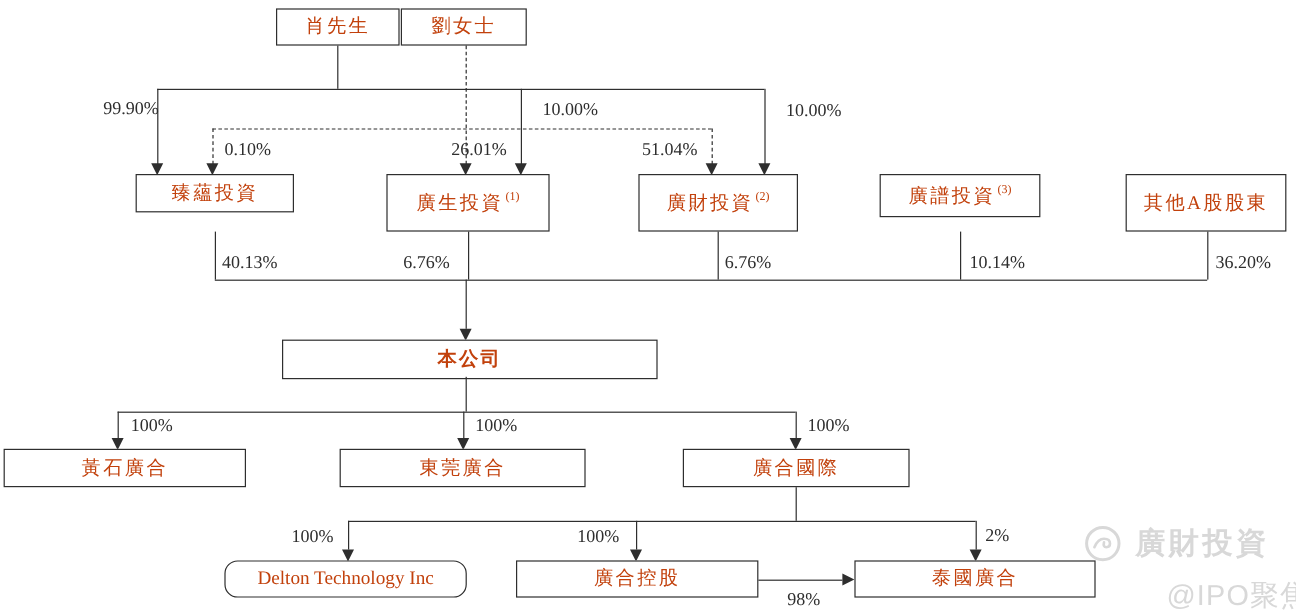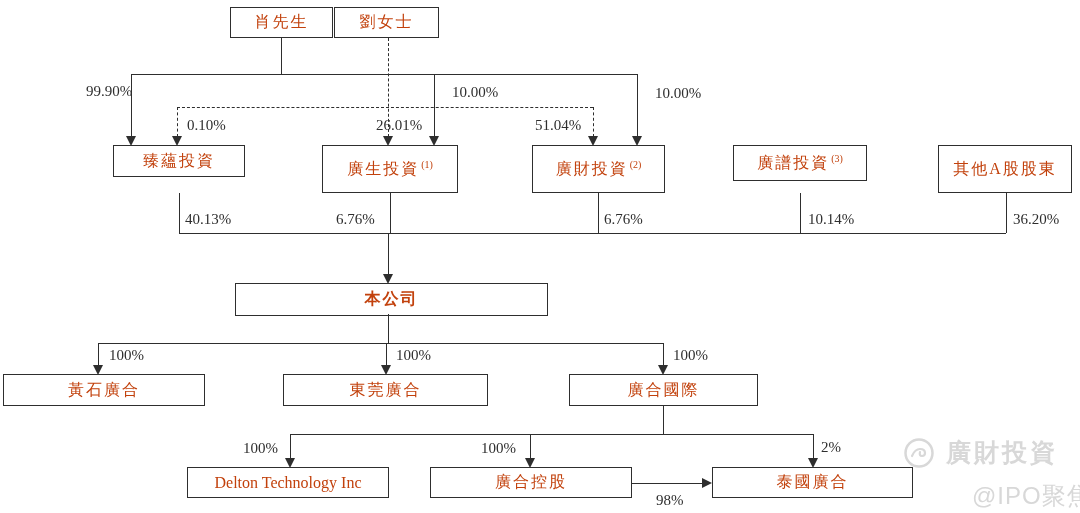--- a/index.html
+++ b/index.html
@@ -5,21 +5,21 @@
   html,body{margin:0;padding:0;background:#ffffff;}
   .canvas{
     position:relative;width:1080px;height:513px;background:#ffffff;overflow:hidden;
     font-family:"Liberation Serif","DejaVu Serif",serif;color:#2e2e2e;
   }
   .node{
     position:absolute;border:1.5px solid #2e2e2e;background:#ffffff;
     display:flex;align-items:center;justify-content:center;
     font-size:16px;letter-spacing:2px;color:#c2410c;box-sizing:border-box;
   }
-  .node.latin{letter-spacing:0;}
+  .node.latin{letter-spacing:0;border-radius:11px;}
   .node.bold{font-weight:bold;}
   .node sup{font-size:10px;letter-spacing:0;position:relative;top:-5px;margin-left:2px;}
   .hline{position:absolute;height:0;border-top:1.5px solid #2e2e2e;}
   .vline{position:absolute;width:0;border-left:1.5px solid #2e2e2e;}
   .hline.dash{border-top-style:dashed;}
   .vline.dash{border-left-style:dashed;}
   .arr-d{position:absolute;width:0;height:0;
     border-left:5px solid transparent;border-right:5px solid transparent;
     border-top:10px solid #2e2e2e;}
   .arr-r{position:absolute;width:0;height:0;

